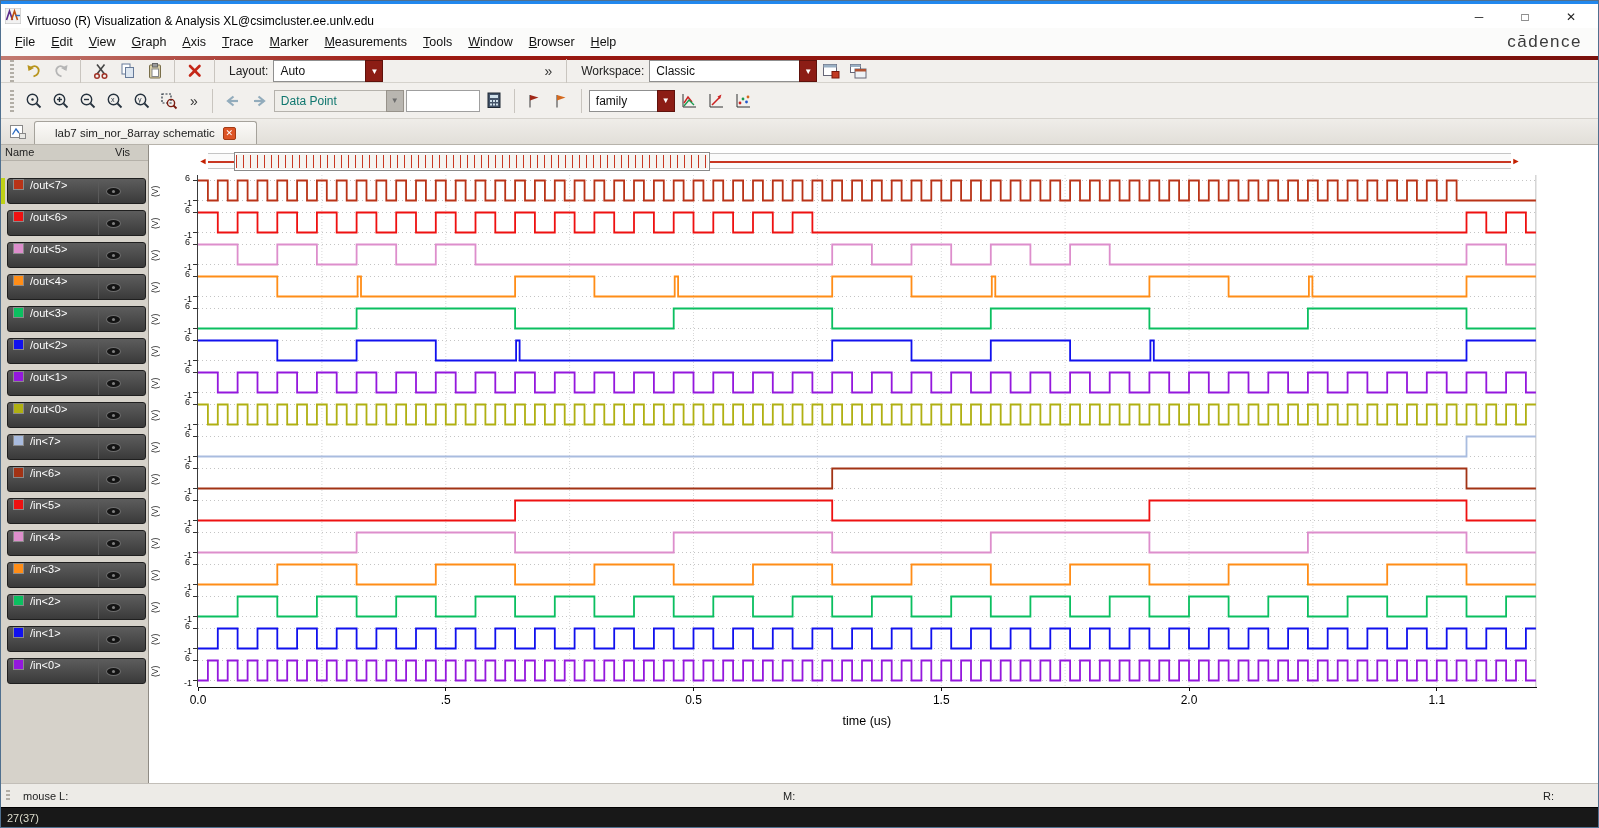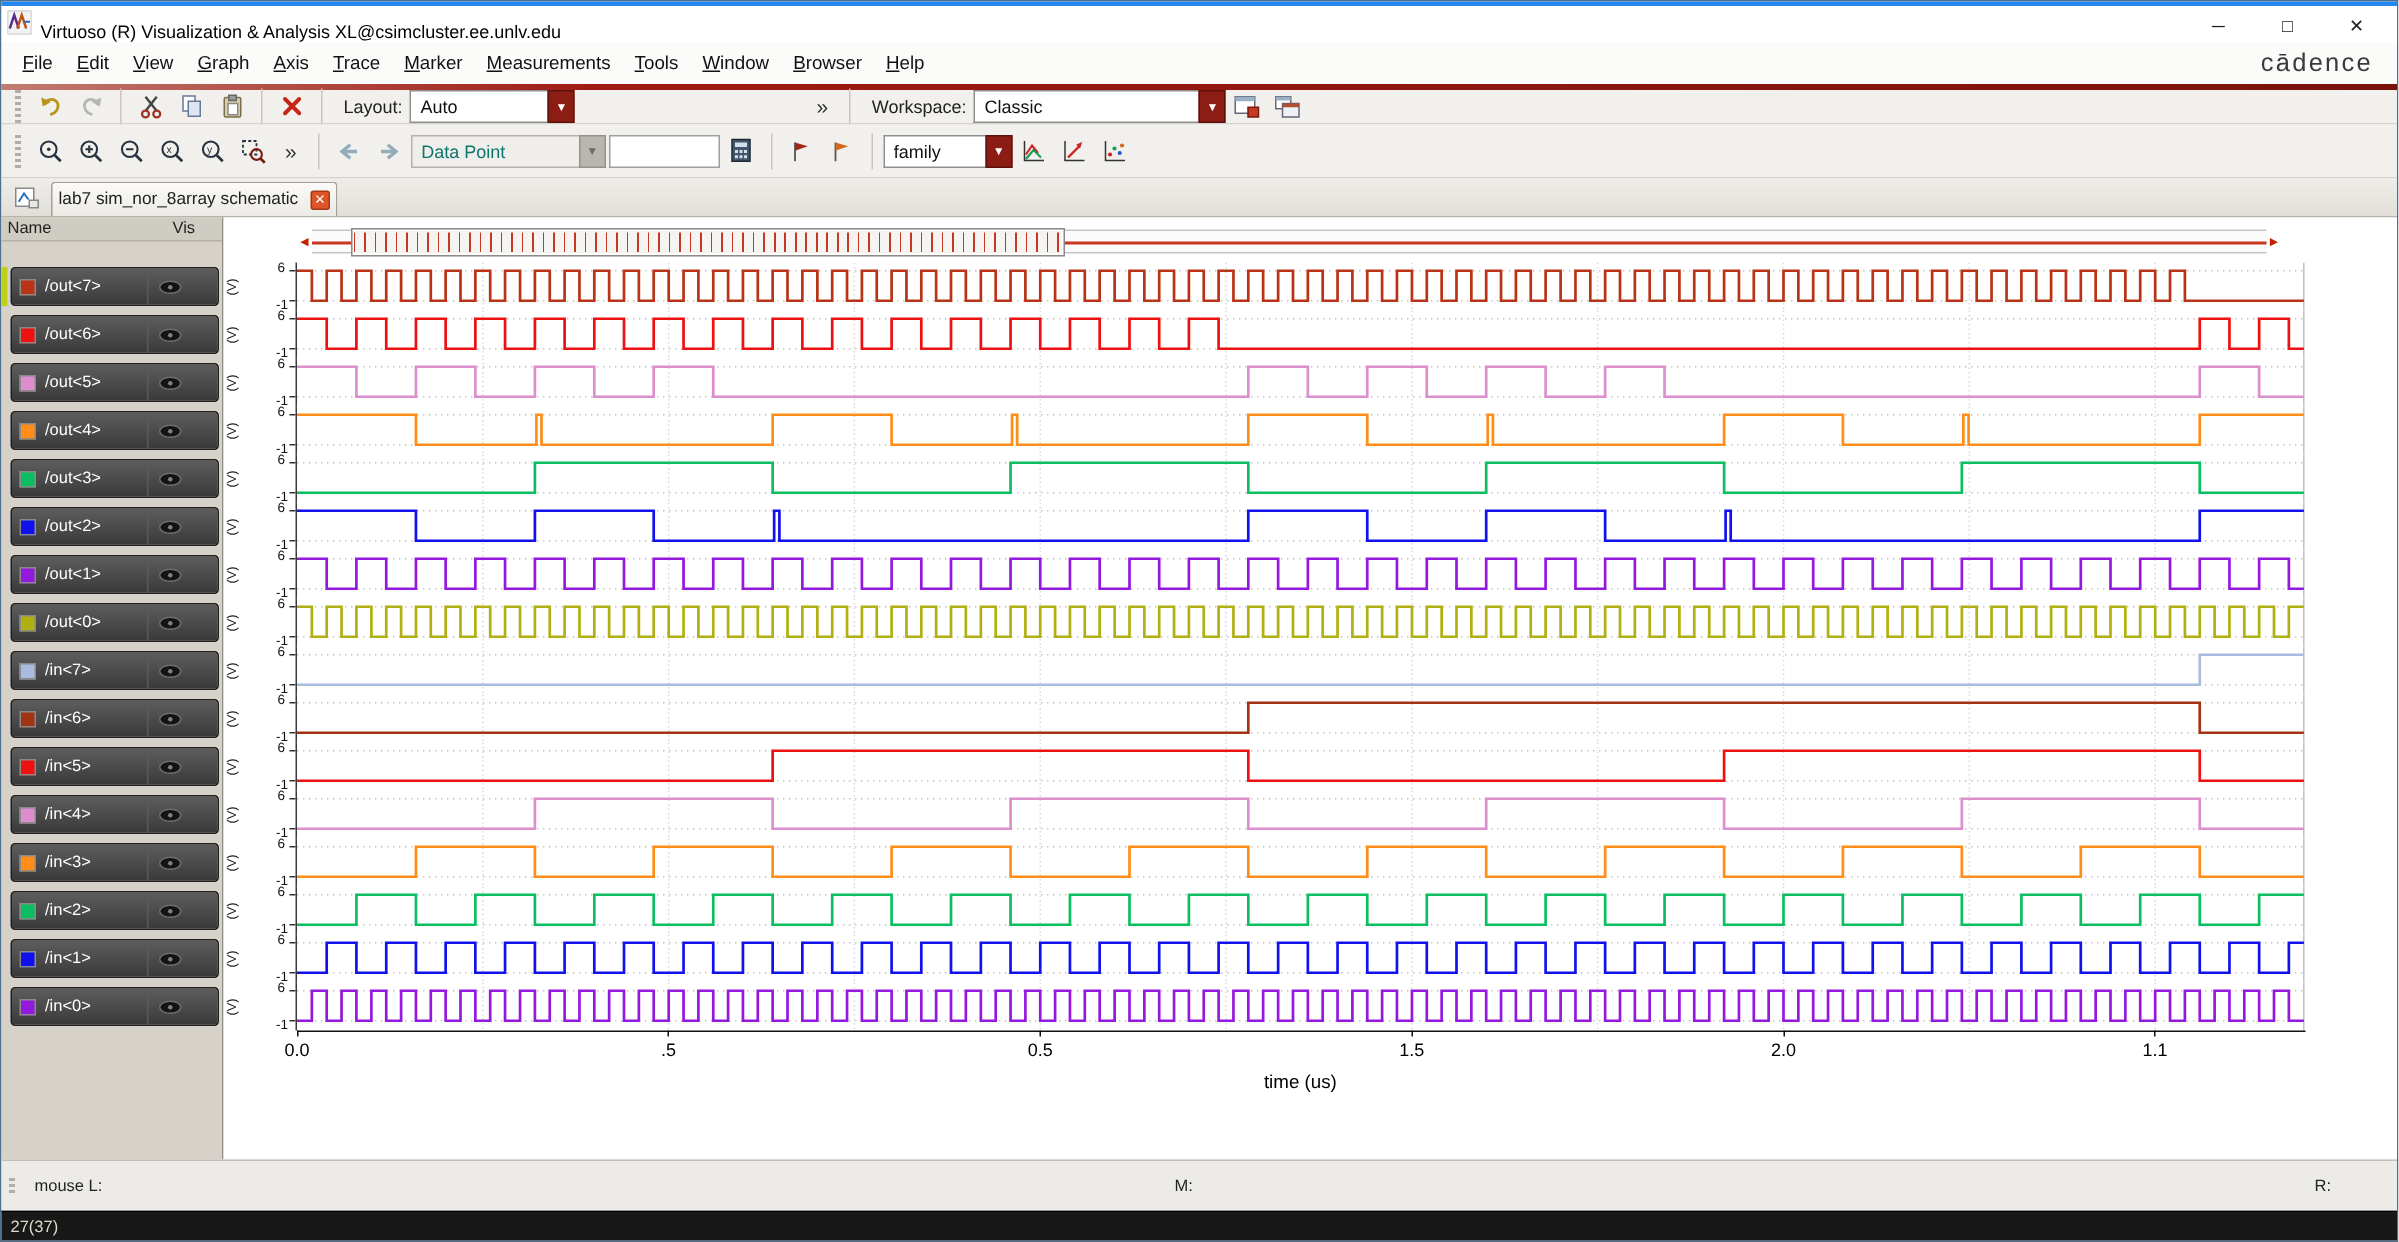--- a/index.html
+++ b/index.html
@@ -25,32 +25,32 @@
   .combo{display:flex;align-items:center;height:22px}
   .combo-field{height:22px;background:#fff;border:1px solid #8f8f8f;border-right:none;display:flex;align-items:center;padding:0 6px;font-size:12px;color:#111;white-space:nowrap}
   .combo-btn{width:18px;height:22px;background:#8c1d15;border:1px solid #5f120c;color:#fff;font-size:8px;display:flex;align-items:center;justify-content:center}
   .combo.disabled .combo-field{background:#f0eeea;color:#0f766e;border-color:#b5b2ac}
   .combo.disabled .combo-btn{background:#b9b6b0;border-color:#97928a;color:#6d6d6d}
   .mini-field{width:74px;height:22px;border:1px solid #9f9f9f;background:#fff;font-size:12px;padding:0 4px;font-family:inherit}
   .ovf{font-size:14px;color:#333;margin:0 7px}
   .spacer150{width:150px}
   .tabbar{height:26px;background:linear-gradient(#efede9,#e2dfd9);display:flex;align-items:flex-end;padding-left:4px;border-bottom:1px solid #b7b3ab}
   .tab-tool{width:22px;height:20px;margin:0 5px 2px 2px;display:flex;align-items:center;justify-content:center}
-  .tab{height:23px;background:linear-gradient(#fbfaf8,#eceae5);border:1px solid #a5a29b;border-bottom:none;border-radius:3px 3px 0 0;display:flex;align-items:center;gap:8px;padding:0 4px;font-size:11.5px;color:#222}
+  .tab{height:23px;background:linear-gradient(#fbfaf8,#eceae5);border:1px solid #a5a29b;border-bottom:none;border-radius:3px 3px 0 0;display:flex;align-items:center;gap:8px;padding:0 20px;font-size:11.5px;color:#222}
   .tab-close{width:13px;height:13px;background:#dd5526;border:1px solid #a33a14;color:#fff;font-size:9px;line-height:11px;text-align:center;border-radius:2px}
   .banner{height:22px;background:#000;color:#fff;display:flex;align-items:center;padding-left:10px;font-size:12.5px}
   .main{flex:1;display:flex;min-height:0}
   .sigpanel{width:148px;background:#d6d2ca;border-right:1px solid #8f8b84;flex:none}
   .sp-head{height:16px;border-bottom:1px solid #b5b1a9;position:relative;font-size:11px;color:#222;background:#cfccc4}
   .sp-head .nm{position:absolute;left:4px;top:1px}
   .sp-head .vs{position:absolute;left:114px;top:1px}
   .sig-rows{margin-top:14px}
   .sig-row{height:32px;display:flex;align-items:center;position:relative;padding-left:6px;padding-right:2px}
   .sig-row.selected::before{content:"";position:absolute;left:0;top:3px;bottom:3px;width:4px;background:#bfd116}
-  .sig-btn{flex:1;height:26px;background:linear-gradient(#5d5d5d,#3a3a3a);border:1px solid #1f1f1f;border-radius:3px;display:flex;align-items:center;padding:0 17px 0 5px;gap:6px;overflow:hidden}
+  .sig-btn{flex:1;height:26px;background:linear-gradient(#5d5d5d,#3a3a3a);border:1px solid #1f1f1f;border-radius:3px;display:flex;padding:0 17px 0 5px;gap:6px;overflow:hidden}
   .swatch{width:11px;height:11px;border:1px solid #8a8a8a;flex:none}
   .sig-name{color:#fff;font-size:11px;flex:1;white-space:nowrap}
   .vis-zone{width:30px;height:100%;border-left:1px solid #5a5a5a;display:flex;align-items:center;justify-content:center;flex:none}
   .eye{width:15px;height:9px;background:#141414;border:1px solid #6e6e6e;border-radius:50%;position:relative}
   .eye::after{content:"";position:absolute;left:5px;top:2.5px;width:3px;height:3px;background:#808080;border-radius:50%}
   .plot{flex:1;position:relative;background:#fff;overflow:hidden}
   .panbar{position:absolute;top:6px;left:49px;width:1323px;height:20px;display:flex;align-items:center}
   .pan-arrow{width:10px;font-size:9px;color:#c32000;text-align:center;flex:none}
   .pan-track{flex:1;height:16px;position:relative;background:#fbfbfb;border-top:1px solid #c5c5c5;border-bottom:1px solid #c5c5c5}
   .pan-line{position:absolute;left:0;right:0;top:7px;height:2px;background:#c83722}
@@ -63,21 +63,21 @@
   .g-top{position:absolute;right:7px;top:-2px;font-size:9px;color:#111}
   .g-bot{position:absolute;right:5px;bottom:-1px;font-size:9px;color:#111}
   .g-t1,.g-t2{position:absolute;right:0;width:4px;height:1px;background:#333}
   .g-t1{top:5px}.g-t2{bottom:6px}
   .xaxis{position:absolute;top:542px;left:0;height:52px;width:100%}
   .x-line{position:absolute;left:49px;top:0;width:1339px;height:1px;background:#111}
   .xtick{position:absolute;top:0}
   .xtick .tkm{position:absolute;left:-0.5px;top:0;width:1px;height:4px;background:#111}
   .xtick .tkl{position:absolute;left:0;top:6px;transform:translateX(-50%);font-size:12px;color:#000}
   .x-title{position:absolute;top:27px;font-size:12.5px;color:#000;transform:translateX(-50%)}
-  .statusbar{height:34px;background:#edebe7;border-top:1px solid #c2beb8;display:flex;align-items:center;position:relative;font-size:11px;color:#222}
+  .statusbar{height:24px;background:#edebe7;border-top:1px solid #c2beb8;display:flex;align-items:center;position:relative;font-size:11px;color:#222}
   .sb-l{margin-left:8px}
   .sb-m{position:absolute;left:782px}
   .sb-r{position:absolute;right:44px}
   .bottombar{height:20px;background:#181818;color:#dcdccc;font-size:11px;display:flex;align-items:center;padding-left:6px;border-top:1px solid #000}
 </style>
 </head>
 <body>
 
 <div class="win">
   <div class="top-accent"></div>

